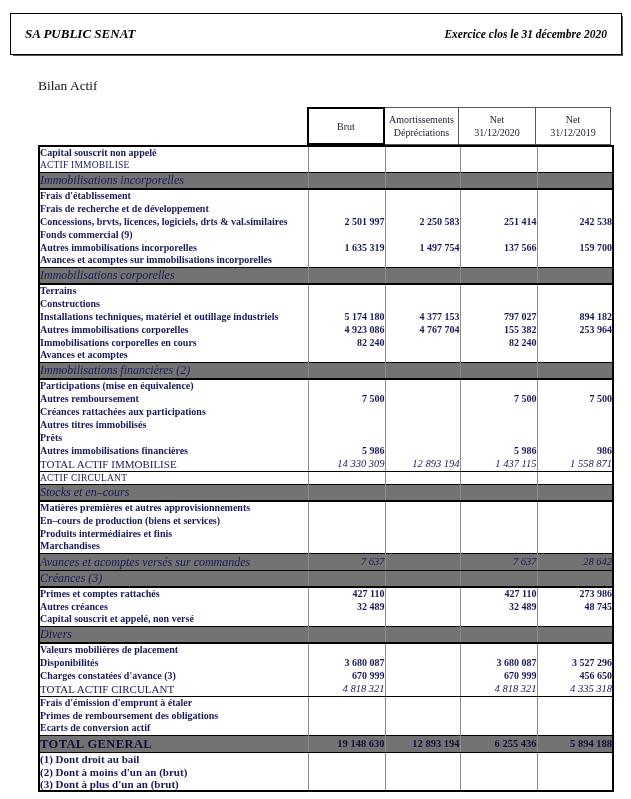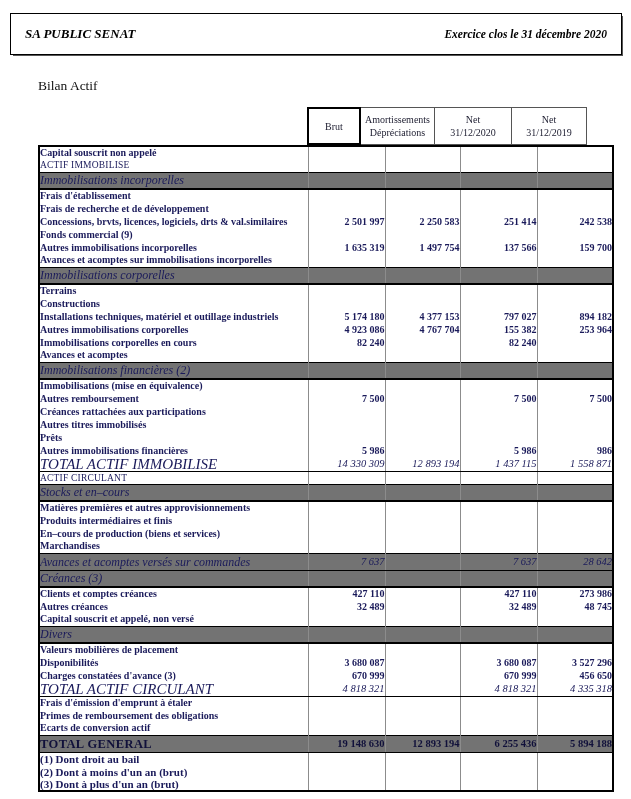--- a/index.html
+++ b/index.html
@@ -49,21 +49,21 @@
     background: #fff;
     display: flex;
     flex-direction: column;
     align-items: center;
     justify-content: center;
     font-size: 10px;
     line-height: 13px;
     color: #1d1d30;
     text-align: center;
   }
-  .hbox.w1 { width: 54px; }
+  .hbox.w1 { width: 78px; }
   .hbox.w2 { width: 75px; }
   .hbox.w3 { width: 78px; }
   .hbox.w4 { width: 76px; }
   .hbox.brut { border: 2px solid #000; margin-left: 0; z-index: 2; }
 
   table.bilan {
     border-collapse: collapse;
     table-layout: fixed;
     width: 576px;
     border: 2px solid #000;
@@ -106,21 +106,21 @@
     border-top: 1px solid #000;
     border-bottom: 1px solid #000;
     height: 17px;
     font-style: italic;
     font-weight: normal;
   }
   tr.section-data td.label { font-size: 12px; }
   tr.section-data td.num  { font-size: 10.5px; }
 
   tr.total td { border-bottom: 1px solid #000; height: 14px; }
-  tr.total td.label { font-weight: normal; font-style: italic; font-size: 15px; }
+  tr.total td.label { font-weight: normal; font-size: 11px; }
   tr.total td.num   { font-weight: normal; font-style: italic; font-size: 10.5px; text-align: right; }
 
   tr.grand td {
     border-top: 1px solid #000;
     border-bottom: 1px solid #000;
     height: 17px;
     color: #10103a;
   }
   tr.grand td.label { font-size: 12.5px; letter-spacing: .4px; }
   tr.grand td.num   { font-size: 10.5px; }
@@ -280,21 +280,21 @@
           <td class="num"></td>
         </tr>
         <tr class="section">
           <td class="label">Immobilisations financières (2)</td>
           <td class="num"></td>
           <td class="num"></td>
           <td class="num"></td>
           <td class="num"></td>
         </tr>
         <tr class="normal">
-          <td class="label">Immobilisations (mise en équivalence)</td>
+          <td class="label">Participations (mise en équivalence)</td>
           <td class="num"></td>
           <td class="num"></td>
           <td class="num"></td>
           <td class="num"></td>
         </tr>
         <tr class="normal">
           <td class="label">Autres remboursement</td>
           <td class="num">7 500</td>
           <td class="num"></td>
           <td class="num">7 500</td>
@@ -350,28 +350,28 @@
           <td class="num"></td>
         </tr>
         <tr class="normal">
           <td class="label">Matières premières et autres approvisionnements</td>
           <td class="num"></td>
           <td class="num"></td>
           <td class="num"></td>
           <td class="num"></td>
         </tr>
         <tr class="normal">
+          <td class="label">En–cours de production (biens et services)</td>
+          <td class="num"></td>
+          <td class="num"></td>
+          <td class="num"></td>
+          <td class="num"></td>
+        </tr>
+        <tr class="normal">
           <td class="label">Produits intermédiaires et finis</td>
-          <td class="num"></td>
-          <td class="num"></td>
-          <td class="num"></td>
-          <td class="num"></td>
-        </tr>
-        <tr class="normal">
-          <td class="label">En–cours de production (biens et services)</td>
           <td class="num"></td>
           <td class="num"></td>
           <td class="num"></td>
           <td class="num"></td>
         </tr>
         <tr class="normal">
           <td class="label">Marchandises</td>
           <td class="num"></td>
           <td class="num"></td>
           <td class="num"></td>
@@ -385,21 +385,21 @@
           <td class="num">28 642</td>
         </tr>
         <tr class="section">
           <td class="label">Créances (3)</td>
           <td class="num"></td>
           <td class="num"></td>
           <td class="num"></td>
           <td class="num"></td>
         </tr>
         <tr class="normal">
-          <td class="label">Clients et comptes créances</td>
+          <td class="label">Primes et comptes rattachés</td>
           <td class="num">427 110</td>
           <td class="num"></td>
           <td class="num">427 110</td>
           <td class="num">273 986</td>
         </tr>
         <tr class="normal">
           <td class="label">Autres créances</td>
           <td class="num">32 489</td>
           <td class="num"></td>
           <td class="num">32 489</td>

